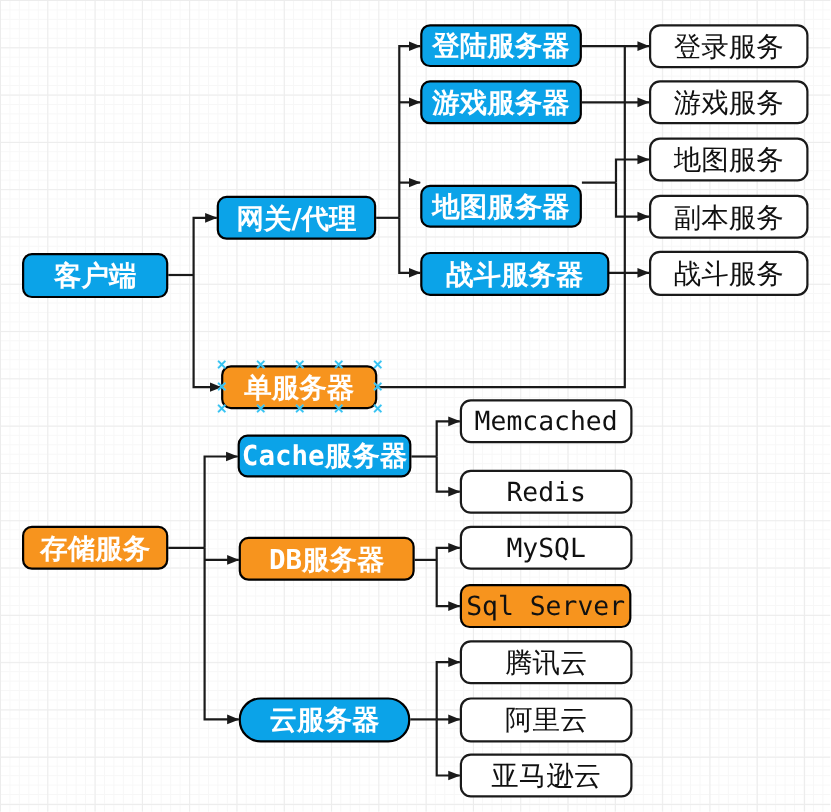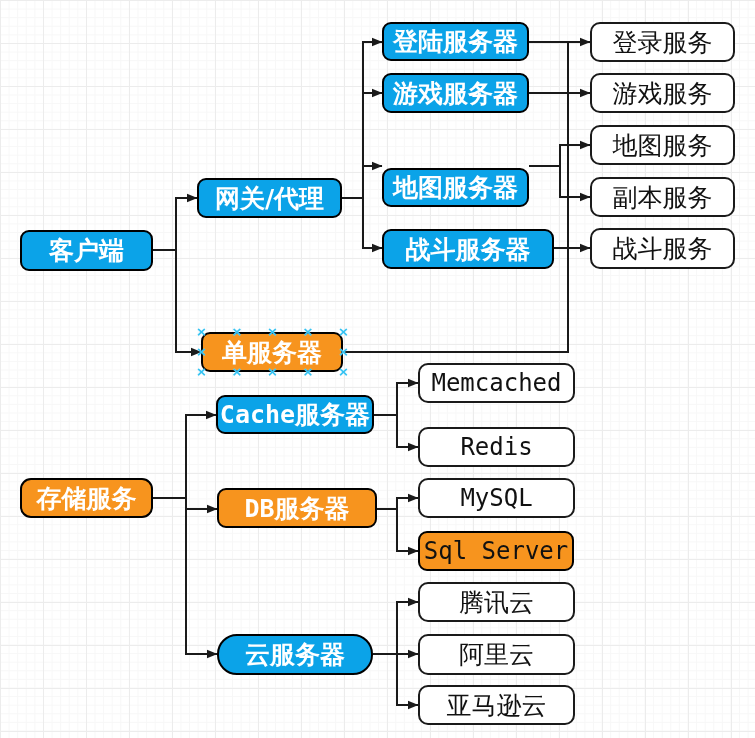--- a/index.html
+++ b/index.html
@@ -124,21 +124,21 @@
       <div class="handle" style="left: 236.5px; top: 332px;">×</div>
       <div class="handle" style="left: 236.5px; top: 372px;">×</div>
       <div class="handle" style="left: 272px; top: 332px;">×</div>
       <div class="handle" style="left: 272px; top: 372px;">×</div>
       <div class="handle" style="left: 307.5px; top: 332px;">×</div>
       <div class="handle" style="left: 307.5px; top: 372px;">×</div>
       <div class="handle" style="left: 343px; top: 332px;">×</div>
       <div class="handle" style="left: 343px; top: 372px;">×</div>
       <div class="handle" style="left: 201px; top: 352px;">×</div>
       <div class="handle" style="left: 343px; top: 352px;">×</div>
-      <div class="node orange" style="left: 20px; top: 478px; width: 133px; height: 40px; border-radius: 11px;">
+      <div class="node orange" style="left: 20px; top: 478px; width: 133px; height: 40px;">
         <span>存储服务</span>
       </div>
       <div class="node blue mixed" style="left: 216px; top: 395px; width: 158px; height: 39px;">
         <span>Cache服务器</span>
       </div>
       <div class="node orange mixed" style="left: 217px; top: 488px; width: 160px; height: 40px;">
         <span>DB服务器</span>
       </div>
       <div class="node blue" style="left: 217px; top: 634px; width: 156px; height: 41px; border-radius: 20px;">
         <span>云服务器</span>

